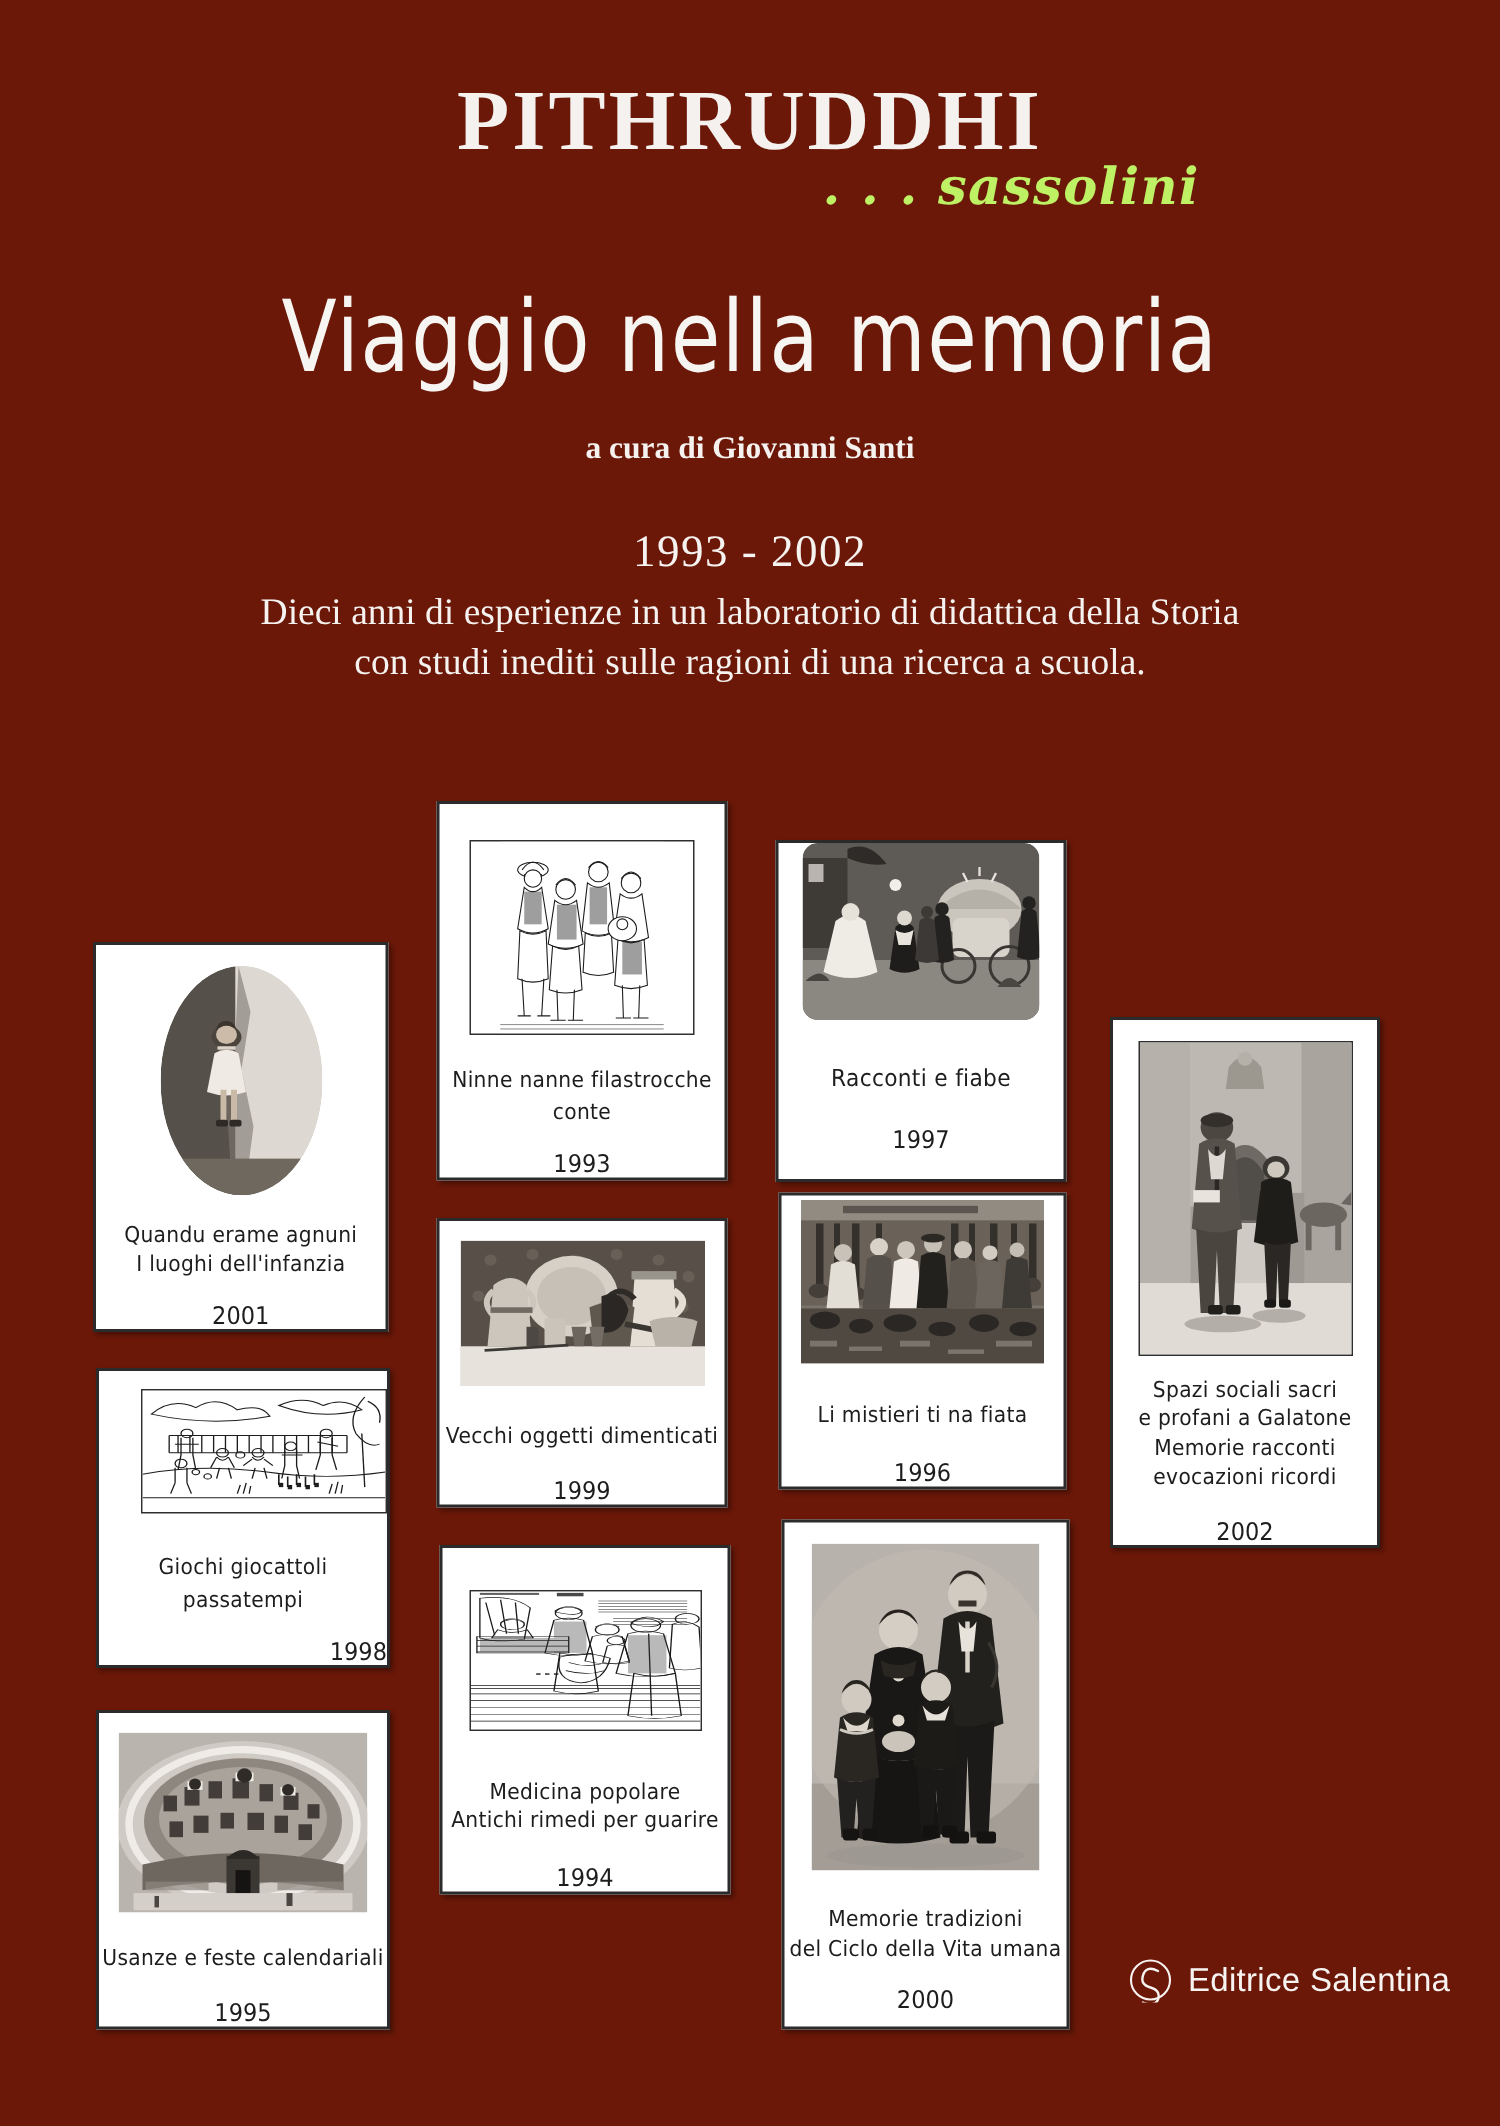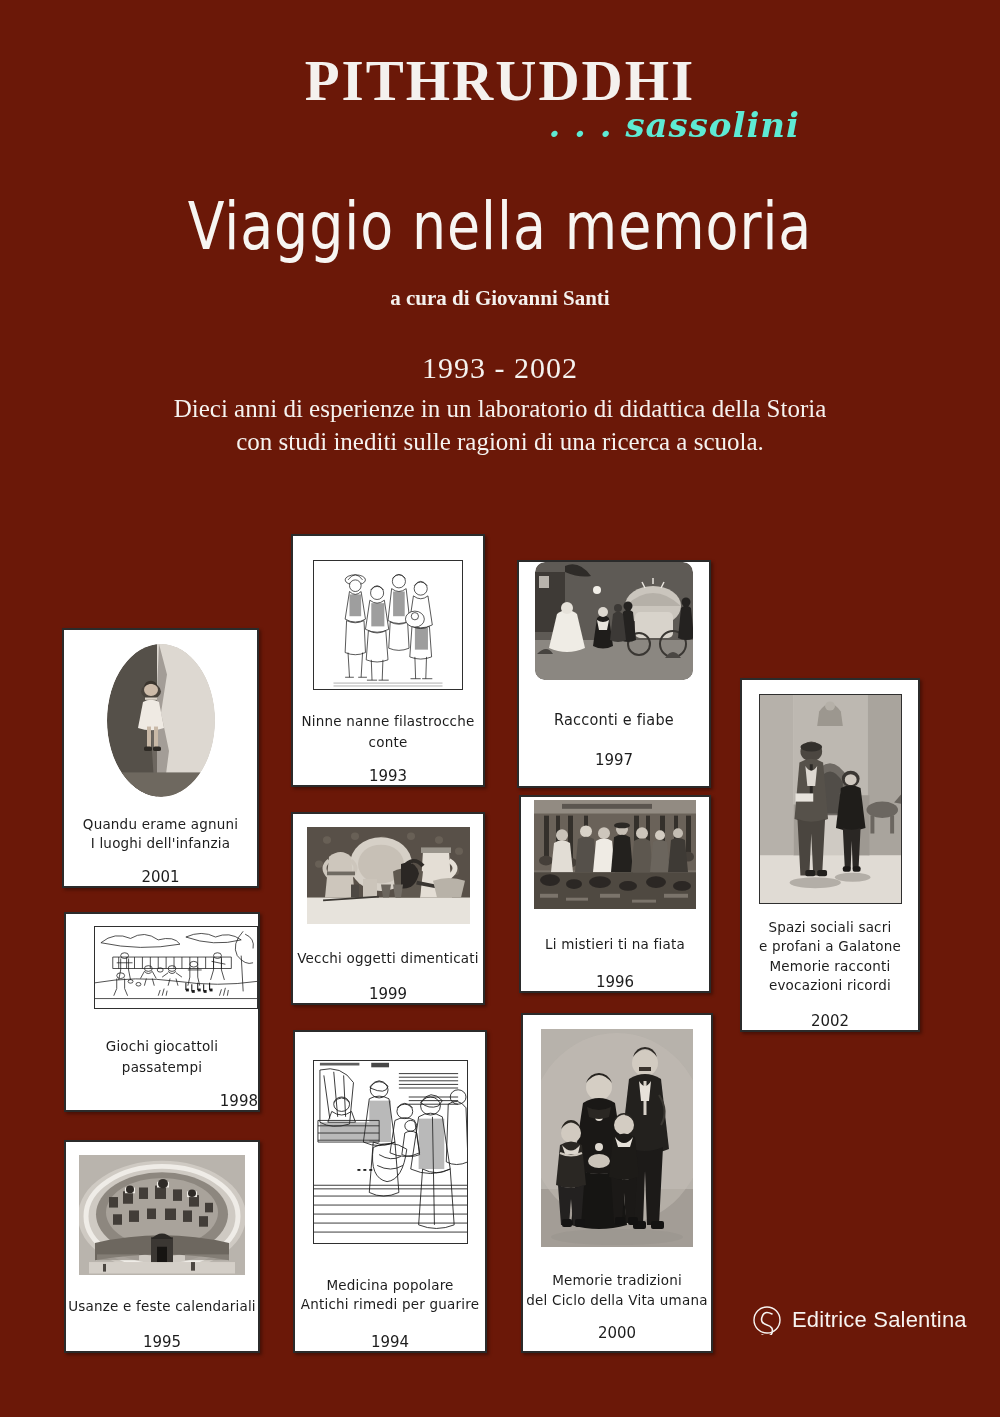--- a/index.html
+++ b/index.html
@@ -40,21 +40,21 @@
     display: block;
     text-align: right;
     padding-right: 200px;
     margin-top: -4px;
   }
   .sassolini {
     font-family: "DejaVu Serif", serif;
     font-style: italic;
     font-weight: bold;
     font-size: 34px;
-    color: #5eead4;
+    color: #bef264;
     letter-spacing: 1px;
   }
   .subtitle {
     font-family: "DejaVu Sans", sans-serif;
     font-size: 56px;
     color: #f7f5f2;
     margin: 0;
     padding-top: 36px;
     letter-spacing: 1px;
     font-weight: 400;
@@ -593,21 +593,21 @@
         <g fill="#8d877f" opacity="0.7">
           <rect x="18" y="104" width="42" height="6"></rect>
             <rect x="106" y="104" width="44" height="6"></rect>
         </g>
       </svg>
     </div>
     <div class="card-caption" style="margin-top:22px;">Usanze e feste calendariali</div>
     <div class="card-year" style="margin-top:16px;">1995</div>
   </div>
 
-  <div class="card" style="left:293px; top:1030px; width:194px; height:323px; padding-top:28px;">
+  <div class="card" style="left:293px; top:1030px; width:194px; height:233px; padding-top:28px;">
     <div class="card-media" style="width:155px; height:202px;">
       <svg class="art" viewBox="0 0 155 202" preserveAspectRatio="none">
         <rect width="155" height="202" fill="#ffffff"></rect>
         <g stroke="#1a1a1a" stroke-width="0.9" fill="none">
 
           <path d="M86 14 h60 M86 18 h60 M86 22 h60 M86 26 h60 M86 30 h60"></path>
           <path d="M96 40 h50 M96 44 h50 M96 48 h50"></path>
 
           <path d="M6 10 q22 -6 34 14 l-4 46 q-18 6 -30 -2z"></path>
           <path d="M10 16 l6 48 M20 12 l4 50 M30 16 l2 46"></path>

